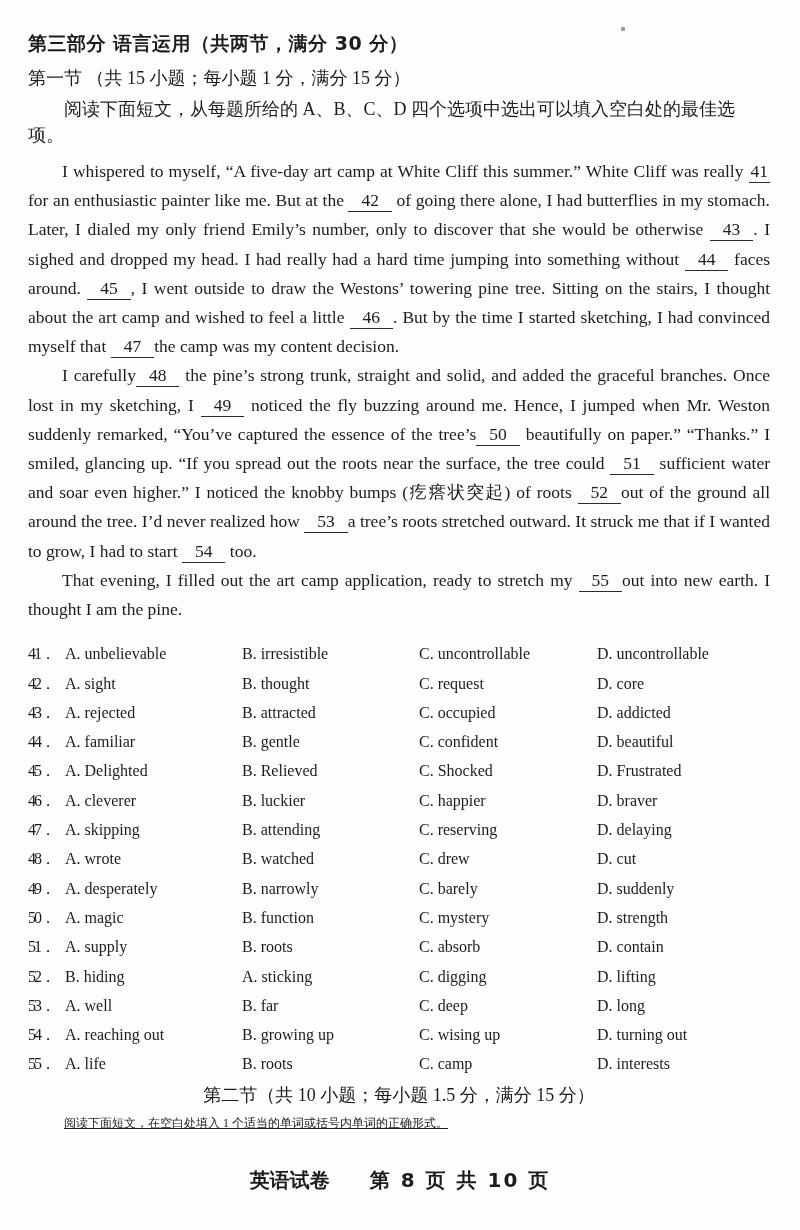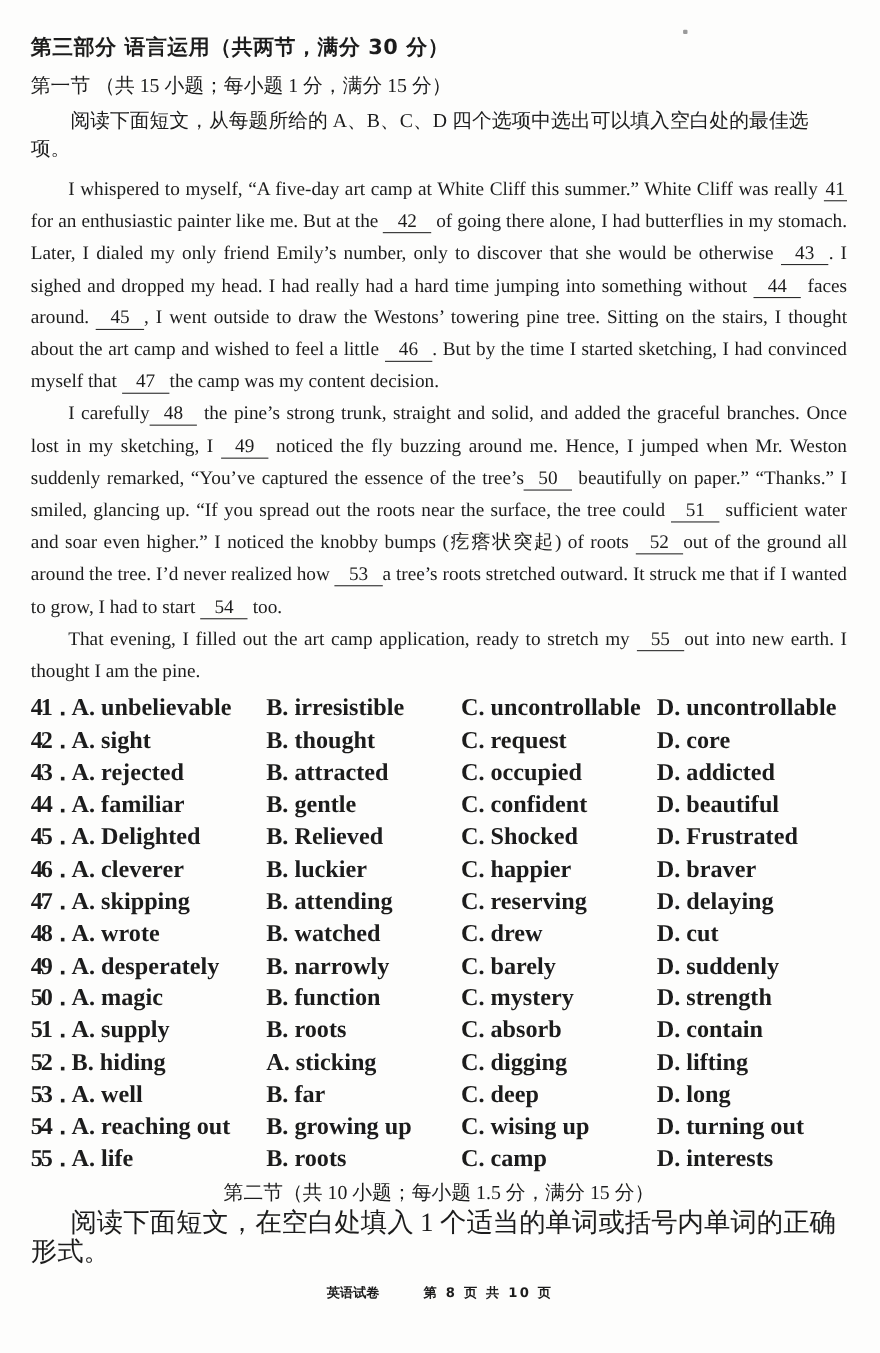--- a/index.html
+++ b/index.html
@@ -41,52 +41,52 @@
     line-height: 29.2px;
   }
   .blank {
     display: inline-block;
     text-indent: 0;
     padding: 0 13px;
     line-height: 22px;
     border-bottom: 1.4px solid #2b2b2b;
   }
   .questions {
-    margin-top: 4px;
-    font-size: 22px;
-    font-weight: bold;
+    margin-top: 15px;
+    font-size: 16px;
   }
   .q-row {
     display: grid;
     grid-template-columns: 37px 177px 177px 178px 1fr;
     line-height: 29.3px;
     align-items: baseline;
   }
   .q-num { letter-spacing: -2px; }
   .part2-heading {
     font-size: 18px;
     line-height: 26px;
     margin: 3px 0 2px 0;
     text-align: center;
   }
   .part2-instruction {
-    font-size: 24px;
+    font-size: 12px;
     line-height: 26px;
     margin: 0;
     text-indent: 36px;
+    text-decoration: underline;
   }
   .footer {
     position: absolute;
     top: 1167px;
     left: 0; right: 0;
     display: flex;
     justify-content: center;
     gap: 40px;
     font-weight: bold;
-    font-size: 12px;
+    font-size: 20px;
     font-family: "DejaVu Sans", "Liberation Sans", sans-serif;
   }
   .footer .page-info { letter-spacing: 2px; }
   .scan-artifact {
     position: absolute;
     left: 621px; top: 27px;
     width: 4px; height: 4px;
     background: #9a9a9a;
     border-radius: 1px;
   }

